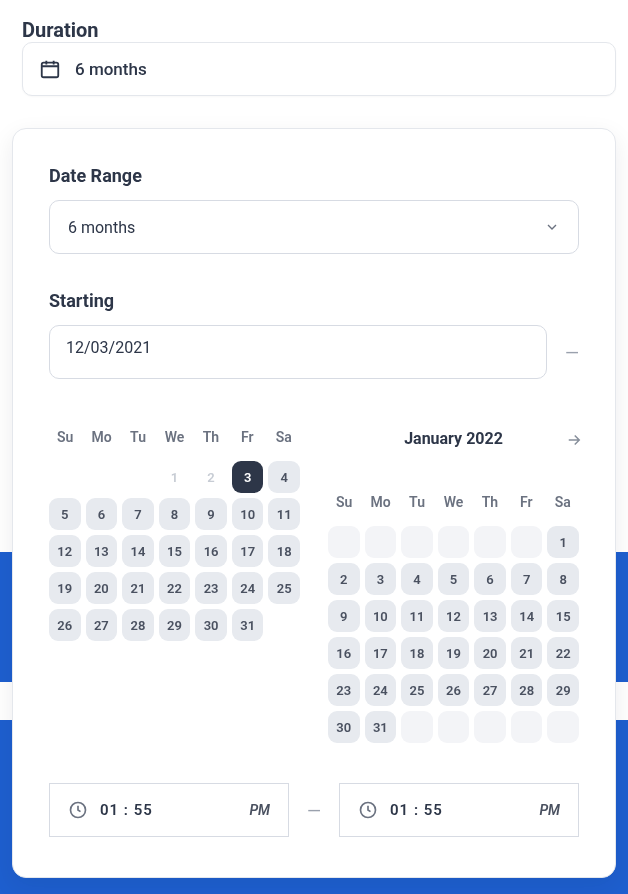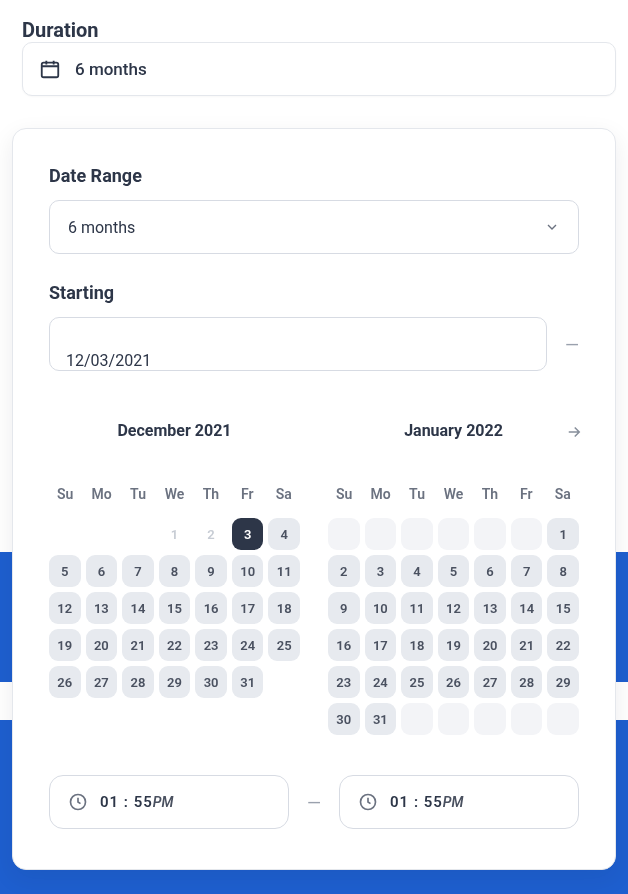--- a/index.html
+++ b/index.html
@@ -10,39 +10,39 @@
   .page{position:relative;z-index:1;padding:18px 12px 0 22px;}
   .field-label{font-size:20px;font-weight:700;color:#2d3648;margin-bottom:0;}
   .duration-box{background:#fff;border:1px solid #e4e7ec;border-radius:10px;height:54px;display:flex;align-items:center;padding:0 16px;gap:14px;box-shadow:0 1px 2px rgba(16,24,40,.03);}
   .cal-icon{width:22px;height:22px;color:#2d3648;}
   .duration-text{font-size:17px;color:#2d3648;font-weight:500;}
   .panel{position:absolute;left:12px;right:12px;top:128px;background:#fff;border:1px solid #e4e7ec;border-radius:14px;box-shadow:0 8px 24px rgba(16,24,40,.08);padding:36px 36px 40px 36px;z-index:2;}
   .section-label{font-size:18px;font-weight:700;color:#2d3648;margin-bottom:14px;}
   .select-box{width:100%;height:54px;border:1px solid #d7dbe3;border-radius:10px;display:flex;align-items:center;justify-content:space-between;padding:0 18px;cursor:pointer;}
   .select-text{font-size:16px;color:#2d3648;}
   .chev{width:16px;height:16px;color:#6b7280;}
-  .row{display:flex;align-items:flex-end;gap:18px;margin-top:28px;}
+  .row{display:flex;align-items:flex-end;gap:18px;margin-top:36px;}
   .col{flex:1;}
-  .input-box{height:54px;border:1px solid #d7dbe3;border-radius:10px;display:flex;align-items:flex-end;padding:0 16px;font-size:16px;color:#2d3648;}
+  .input-box{height:54px;border:1px solid #d7dbe3;border-radius:10px;display:flex;align-items:flex-start;padding:12px 16px;font-size:16px;color:#2d3648;}
   .dash{font-size:18px;color:#9aa1ad;padding-bottom:16px;}
   .cal-row{display:flex;gap:28px;margin-top:50px;position:relative;}
   .month{flex:1;}
   .month-title{text-align:center;font-size:16px;font-weight:700;color:#2d3648;margin-bottom:46px;}
   .nav-next{position:absolute;right:-4px;top:2px;color:#878f9b;cursor:pointer;}
   .dow{display:grid;grid-template-columns:repeat(7,1fr);gap:4px;margin-bottom:16px;}
   .dow span{text-align:center;font-size:14px;font-weight:600;color:#6b7280;}
   .grid{display:grid;grid-template-columns:repeat(7,1fr);gap:5px;}
   .cell{height:32px;border-radius:9px;display:flex;align-items:center;justify-content:center;font-size:13px;font-weight:600;cursor:pointer;}
   .cell.empty{background:transparent;cursor:default;}
   .cell.ghost{background:#f3f4f7;color:transparent;cursor:default;}
   .cell.dim{background:transparent;color:#c7ccd4;}
   .cell.range{background:#e7eaef;color:#4a5160;}
   .cell.sel{background:#2d3648;color:#fff;}
   .time-row{display:flex;align-items:center;gap:18px;margin-top:40px;}
-  .time-box{flex:1;height:54px;border:1px solid #d7dbe3;border-radius:14px;display:flex;align-items:center;padding:0 18px;}
+  .time-box{flex:1;height:54px;border:1px solid #d7dbe3;border-radius:0;display:flex;align-items:center;justify-content:space-between;padding:0 18px;}
   .time-left{display:flex;align-items:center;gap:12px;}
   .clock{width:20px;height:20px;color:#6b7280;}
   .time-text{font-size:15px;font-weight:600;color:#2d3648;letter-spacing:1px;}
   .ampm{font-size:14px;font-weight:600;color:#4a5160;font-style:italic;}
   .dash2{font-size:18px;color:#9aa1ad;}
 </style>
 </head>
 <body>
 
 <div class="bg-band band1"></div>
@@ -78,21 +78,20 @@
     <div class="dash">—</div>
   </div>
 
   <div class="cal-row">
     <div class="nav-next">
       <svg width="18" height="18" viewBox="0 0 24 24" fill="none" stroke="currentColor" stroke-width="2">
           <path d="M5 12h14M13 6l6 6-6 6"></path>
         </svg>
     </div>
     <div class="month">
-      <div class="month-title">December 2021</div>
       <div class="dow" id="dowA">
           <span>Su</span>
           <span>Mo</span>
           <span>Tu</span>
           <span>We</span>
           <span>Th</span>
           <span>Fr</span>
           <span>Sa</span>
         </div>
       <div class="grid" id="gridA">

